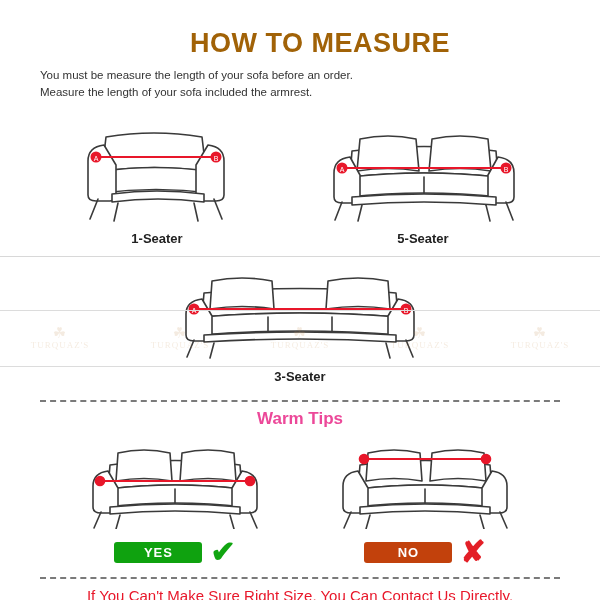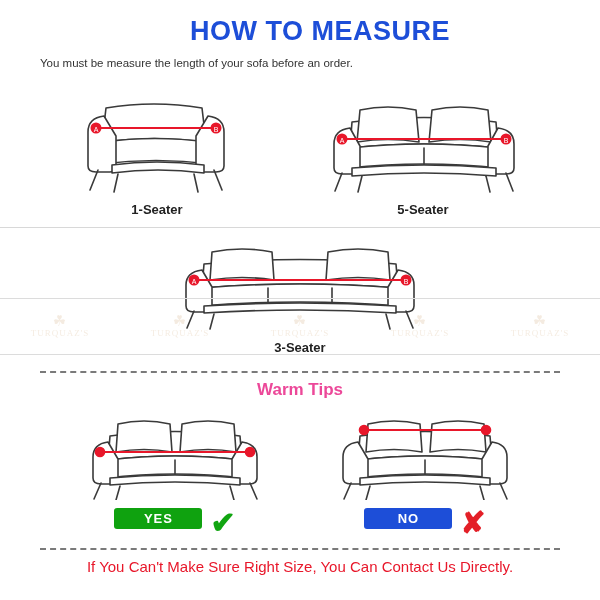--- a/index.html
+++ b/index.html
@@ -15,25 +15,25 @@
     overflow: hidden;
     position: relative;
   }
   .page {
     width: 600px;
     height: 600px;
     position: relative;
   }
   .title {
     text-align: center;
-    color: #1d4ed8;
+    color: #a16207;
     font-size: 27px;
     font-weight: bold;
     letter-spacing: 0.5px;
-    margin: 16px 0 8px 0;
+    margin: 28px 0 8px 0;
     padding-left: 40px;
   }
   .subtitle {
     text-align: left;
     font-size: 11.5px;
     line-height: 17px;
     color: #333;
     margin: 0 40px;
   }
   .row {
@@ -77,33 +77,33 @@
     color: #ffffff;
     font-weight: bold;
     font-size: 13px;
     letter-spacing: 1px;
     padding: 3px 0;
     width: 88px;
     border-radius: 3px;
     text-align: center;
   }
   .badge.yes { background: #0fa20f; }
-  .badge.no  { background: #1d4ed8; }
+  .badge.no  { background: #c2410c; }
   .mark {
     font-size: 30px;
     font-weight: bold;
     line-height: 1;
     vertical-align: middle;
     margin-left: 6px;
   }
   .mark.yes { color: #11a511; }
   .mark.no  { color: #e31f27; }
   .badge-row {
     display: flex;
-    align-items: flex-start;
+    align-items: center;
     justify-content: center;
     gap: 2px;
     margin-top: 4px;
   }
   .watermarks {
     position: absolute;
     left: 0;
     right: 0;
     top: 282px;
     height: 56px;
@@ -135,20 +135,21 @@
 </style>
 </head>
 <body>
 
 <div class="page">
 
   <h1 class="title">HOW TO MEASURE</h1>
 
   <div class="subtitle">
     <div>You must be measure the length of your sofa before an order.</div>
+    <div>Measure the length of your sofa included the armrest.</div>
   </div>
 
   <div class="row" style="margin-top:14px; gap:56px;">
 
     <div class="sofa-block">
       <svg width="190" height="110" viewBox="0 0 190 110">
         <g fill="none" stroke="#3a3a3a" stroke-width="1.6" stroke-linejoin="round" stroke-linecap="round">
 
           <path d="M44 22 q48 -8 96 0 l4 34 q-52 -7 -104 0 z" fill="#ffffff"></path>
 

